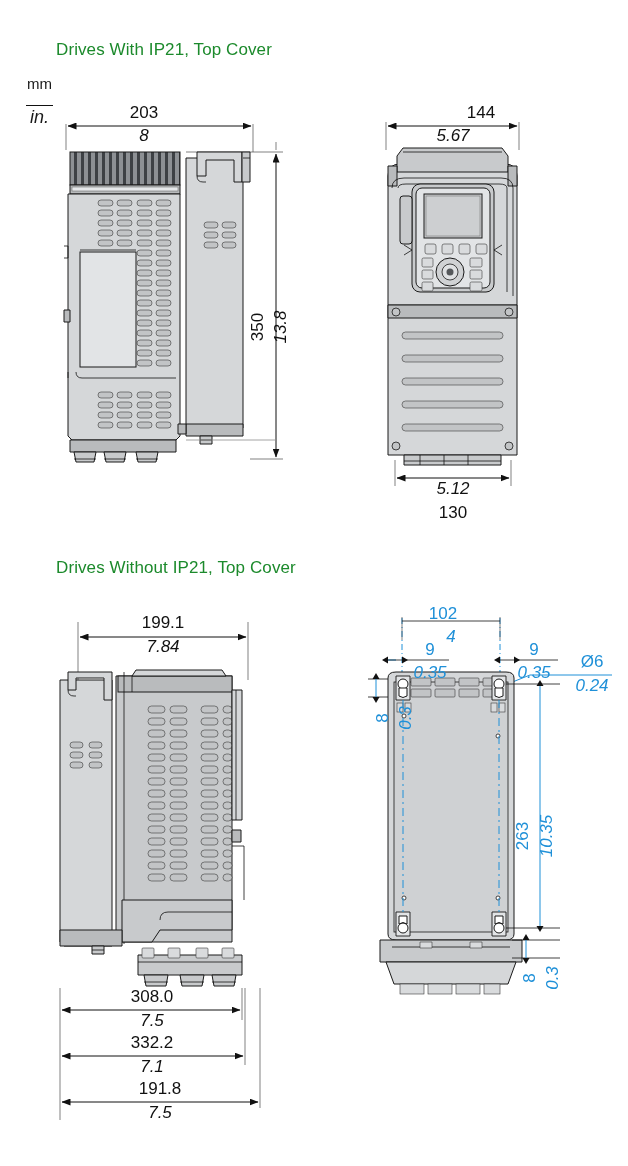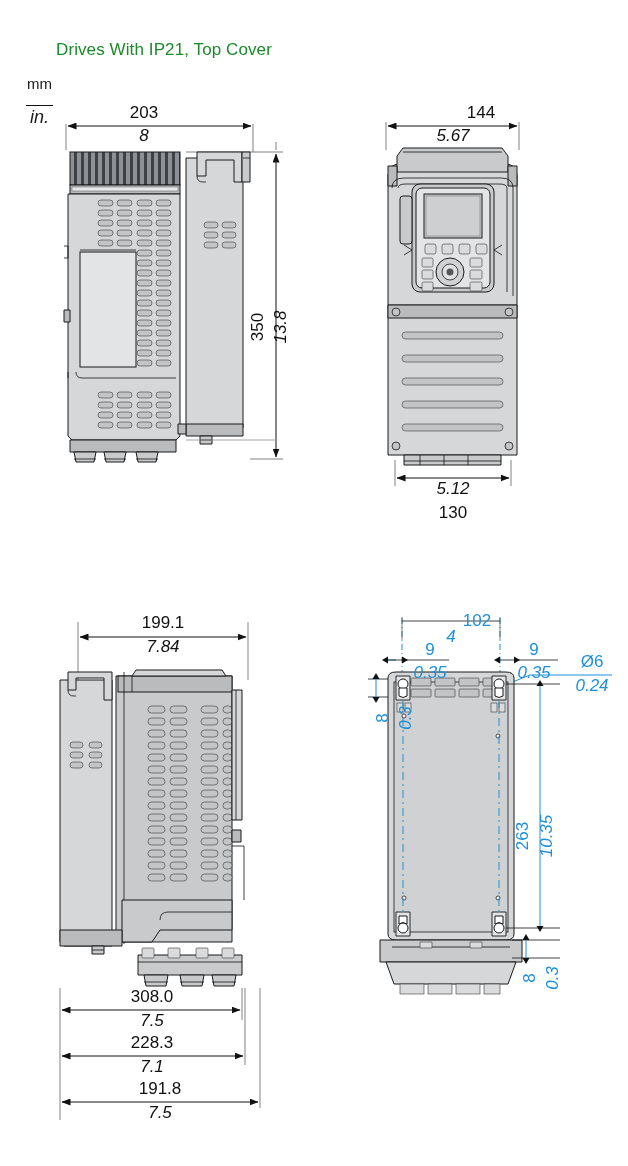--- a/index.html
+++ b/index.html
@@ -43,20 +43,21 @@
   .vent{fill:#c2c4c6;stroke:#3a3a3a;stroke-width:.6;}
   .vent2{fill:#d9dbdd;stroke:#3a3a3a;stroke-width:.6;}
 </style>
 </head>
 <body>
 
 <div class="page">
 
   <div class="section-title" id="title-1">Drives With IP21, Top Cover</div>
 
+  <div class="section-title" id="title-2">Drives Without IP21, Top Cover</div>
 
   <div class="unit-block">
     <span class="unit-mm">mm</span>
     <span class="unit-in">in.</span>
   </div>
 
   <svg width="628" height="1166">
 
     <defs>
       <marker id="ah" markerWidth="9" markerHeight="7" refX="8.5" refY="3.5" orient="auto" markerUnits="userSpaceOnUse">
@@ -509,27 +510,27 @@
 
   <div class="dim" style="left:453px;top:455px;transform:translateX(-50%);margin-top:48px;">130</div>
   <div class="dim in" style="left:453px;top:479px;transform:translateX(-50%);">5.12</div>
 
   <div class="dim" style="left:163px;top:613px;transform:translateX(-50%);">199.1</div>
   <div class="dim in" style="left:163px;top:637px;transform:translateX(-50%);">7.84</div>
 
   <div class="dim" style="left:152px;top:987px;transform:translateX(-50%);">308.0</div>
   <div class="dim in" style="left:152px;top:1011px;transform:translateX(-50%);">7.5</div>
 
-  <div class="dim" style="left:152px;top:1033px;transform:translateX(-50%);">228.3</div>
+  <div class="dim" style="left:152px;top:1033px;transform:translateX(-50%);">332.2</div>
   <div class="dim in" style="left:152px;top:1057px;transform:translateX(-50%);font-style:italic;">7.1</div>
 
   <div class="dim" style="left:160px;top:1079px;transform:translateX(-50%);">191.8</div>
   <div class="dim in" style="left:160px;top:1103px;transform:translateX(-50%);">7.5</div>
 
-  <div class="dim blue" style="left:477px;top:604px;transform:translateX(-50%);margin-top:7px;">102</div>
+  <div class="dim blue" style="left:443px;top:604px;transform:translateX(-50%);">102</div>
   <div class="dim blue in" style="left:451px;top:627px;transform:translateX(-50%);">4</div>
 
   <div class="dim blue" style="left:430px;top:640px;transform:translateX(-50%);">9</div>
   <div class="dim blue in" style="left:430px;top:663px;transform:translateX(-50%);">0.35</div>
 
   <div class="dim blue" style="left:534px;top:640px;transform:translateX(-50%);">9</div>
   <div class="dim blue in" style="left:534px;top:663px;transform:translateX(-50%);">0.35</div>
 
   <div class="dim blue" style="left:592px;top:652px;transform:translateX(-50%);">Ø6</div>
   <div class="dim blue in" style="left:592px;top:676px;transform:translateX(-50%);text-align:right;">0.24</div>

